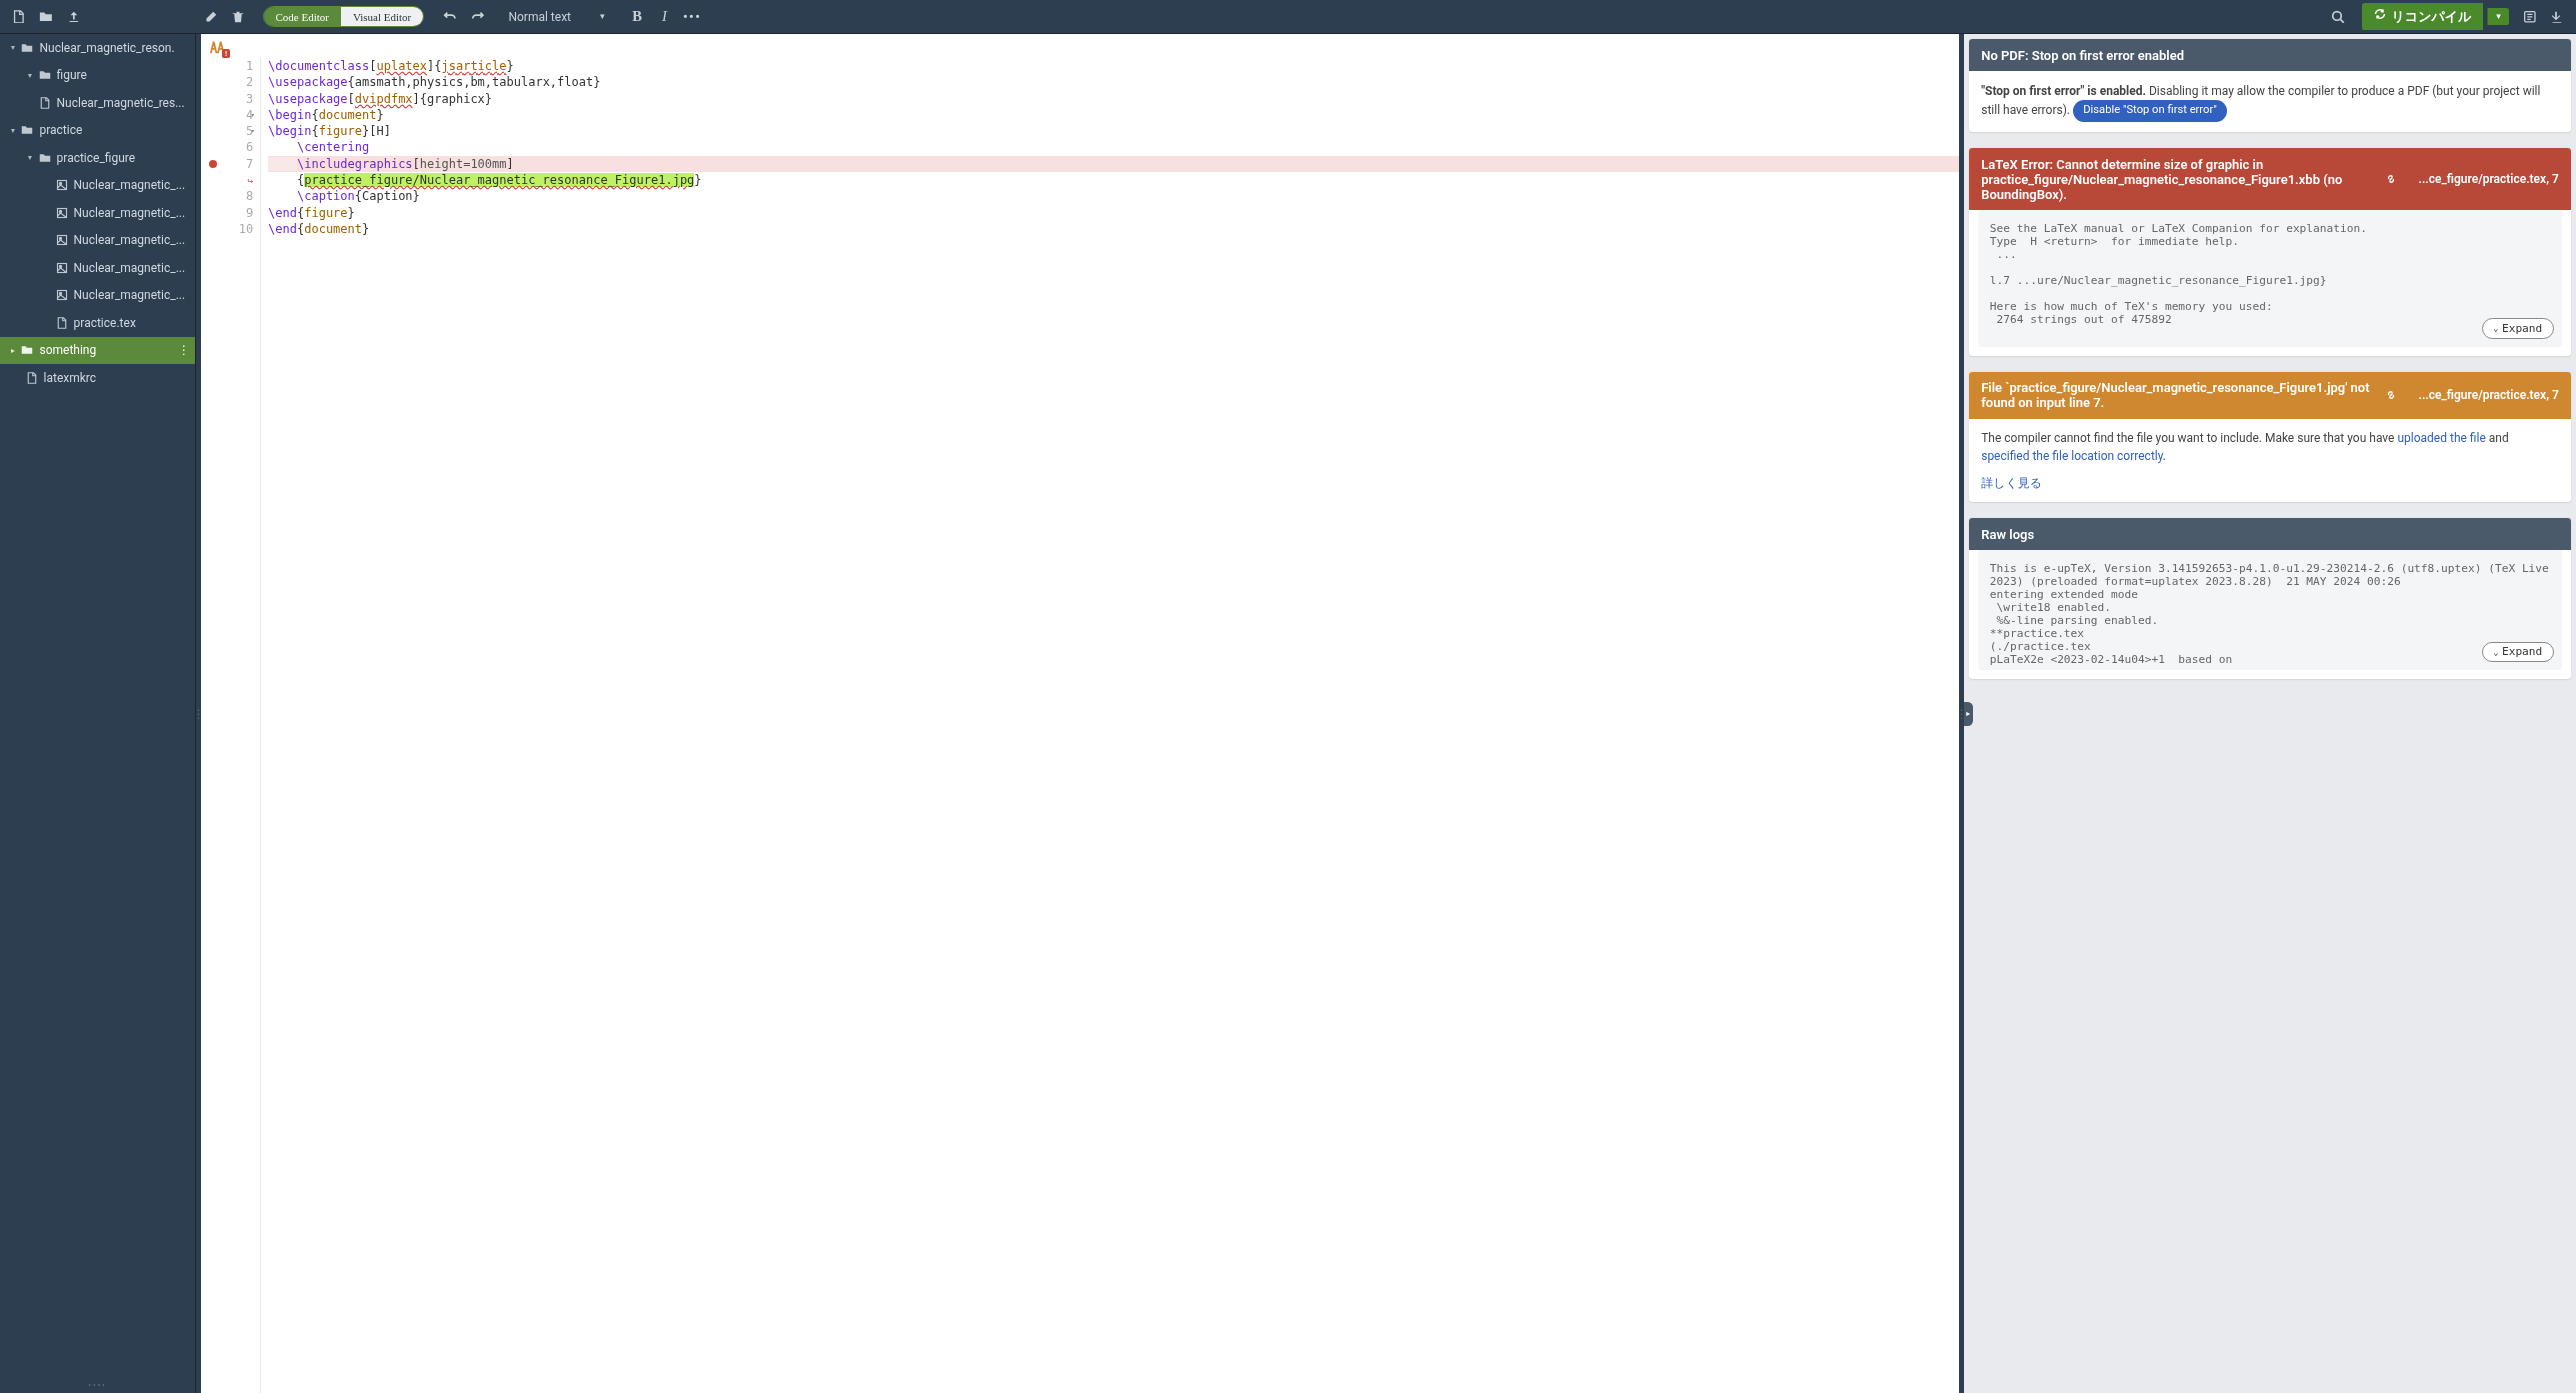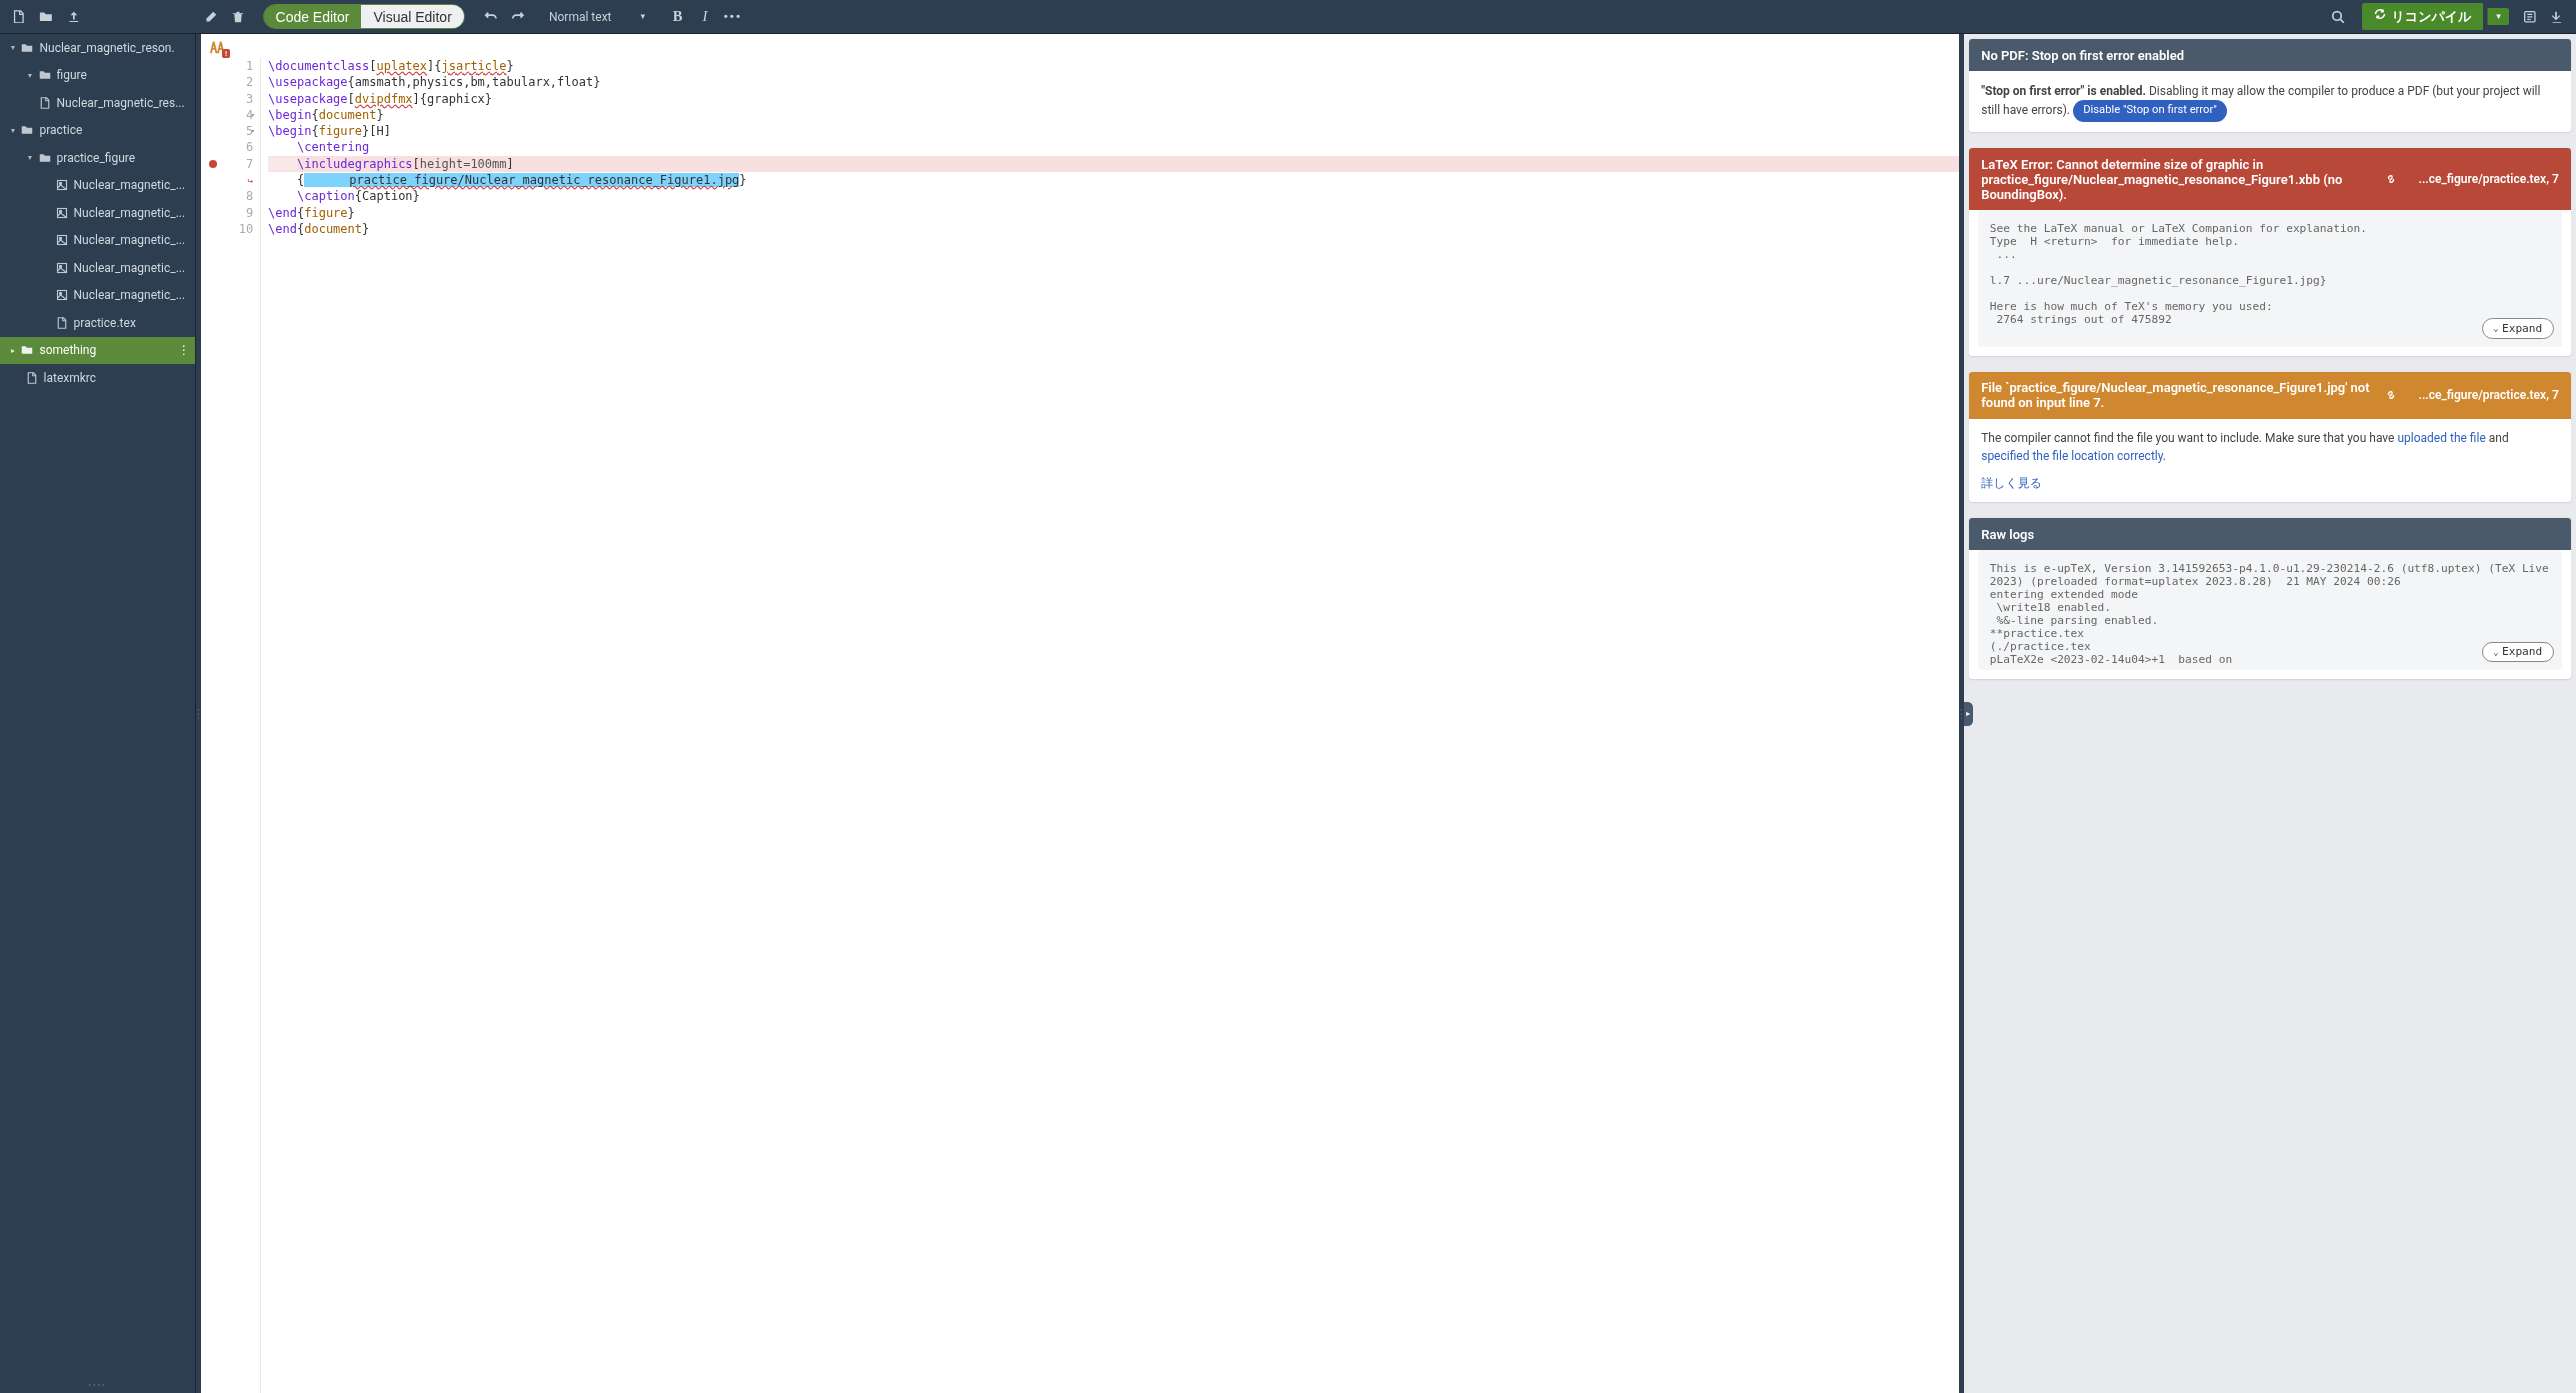--- a/index.html
+++ b/index.html
@@ -3,21 +3,21 @@
 <meta charset="utf-8">
 <style>
 * { box-sizing: border-box; margin: 0; padding: 0; }
 body { font-family: -apple-system, BlinkMacSystemFont, "Segoe UI", Roboto, sans-serif; background: #1e2a38; color: #e8e8e8; font-size: 12px; overflow: hidden; }
 .app { display: flex; flex-direction: column; height: 100vh; }
 .toolbar { display: flex; align-items: center; height: 34px; background: #2c3e50; padding: 0 6.9px; gap: 5.2px; border-bottom: 0.9px solid #1a2530; }
 .toolbar-group { display: flex; align-items: center; gap: 3.4px; }
 .toolbar-spacer { flex: 0 0 auto; width: 103px; }
 .tb-icon { width: 24px; height: 24px; display: flex; align-items: center; justify-content: center; cursor: pointer; color: #c8d0d8; border-radius: 2.6px; }
 .editor-toggle { display: flex; border-radius: 13.7px; overflow: hidden; border: 0.9px solid #5a8a3a; margin-left: 6.9px; }
-.editor-toggle button { border: none; padding: 3.4px 12px; font-size: 14px; cursor: pointer; }
+.editor-toggle button { border: none; padding: 3.4px 12px; font-size: 11px; cursor: pointer; font-family: Liberation Serif, serif; }
 .editor-toggle .active { background: #5a8a3a; color: #fff; }
 .editor-toggle .inactive { background: #eef0f2; color: #333; }
 .text-style { display: flex; align-items: center; background: transparent; color: #c8d0d8; padding: 3.4px 6.9px; cursor: pointer; gap: 27.5px; font-size: 12px; margin-left: 6.9px; }
 .compile-btn { display: flex; align-items: flex-start; background: #4a8a2a; color: #fff; padding: 4.3px 12px; border-radius: 2.6px 0 0 2.6px; font-weight: 600; gap: 5.2px; cursor: pointer; font-size: 13px; }
 .compile-drop { background: #4a8a2a; padding: 4.3px 6.9px; border-radius: 0 2.6px 2.6px 0; border-left: 0.9px solid #3a6a1a; cursor: pointer; display:flex; align-items:center;}
 .main { display: flex; flex: 1; overflow: hidden; }
 .sidebar { width: 196px; background: #2c3e50; overflow-y: auto; font-size: 12px; border-right: 0.9px solid #1a2530; display:flex; flex-direction:column;}
 .tree-item { display: flex; align-items: center; height: 27.5px; padding-left: 6.9px; cursor: pointer; color: #d0d8e0; white-space: nowrap; overflow: hidden; text-overflow: ellipsis; }
 .tree-item.selected { background: #5a8a3a; color: #fff; position: relative;}
 .tree-item.selected .row-menu { position:absolute; right:5.2px; top:50%; transform:translateY(-50%); }
@@ -32,21 +32,21 @@
 .err-dot { width:8.6px; height:8.6px; border-radius:50%; background:#c84838;}
 .line-numbers { width: 36px; text-align: right; padding: 0 6.9px 0 0; color: #aaa; user-select: none; background:#fff; border-right:0.9px solid #e8e8e8;}
 .line-numbers div { height: 16.3px; line-height: 16.3px; position:relative;}
 .fold-marker::after { content:'▾'; position:absolute; right:-1.7px; font-size:6.9px; color:#888;}
 .code { flex: 1; padding: 0 0 0 6.9px; white-space: pre; background:#fff;}
 .code div { height: 16.3px; line-height: 16.3px; }
 .tk-cmd { color: #6d28d9; }
 .tk-opt { color: #a06000; }
 .tk-arg { color: #555; }
 .hl-err { background: #f8e0e0; display: inline-block; width: 100%; }
-.hl-sel { background: #7dd3fc; padding-left: 45px; }
+.hl-sel { background: #bef264; }
 .underline-err { text-decoration: underline wavy #d04040; }
 .indent-ws { background: #f8e8e8; }
 .arrow-marker { color: #c84838; font-size:9.5px;}
 .mini-logo { position:absolute; top:5.2px; left:5.2px; width:20.6px; height:17px; display:flex; align-items:center; justify-content:center; }
 .mini-logo svg { width:17px; height:17px;}
 .mini-logo-badge{ position:absolute; bottom:-1.7px; right:-3.4px; background:#c84838; color:#fff; font-size:6.9px; width:8.6px; height:8.6px; border-radius:1.7px; display:flex; align-items:center; justify-content:center; font-weight:bold;}
 .logs { width: 612px; background: #e8eaed; overflow-y: auto; padding: 5.2px; }
 .log-card { background: #fff; border-radius: 3.4px; margin-bottom: 16px; overflow: hidden; box-shadow: 0 0.9px 1.7px rgba(0,0,0,.1);}
 .log-header { padding: 8.6px 12px; font-weight: 600; font-size: 13px; color:#333;}
 .log-header.dark { background: #4a5a6a; color: #fff; }

